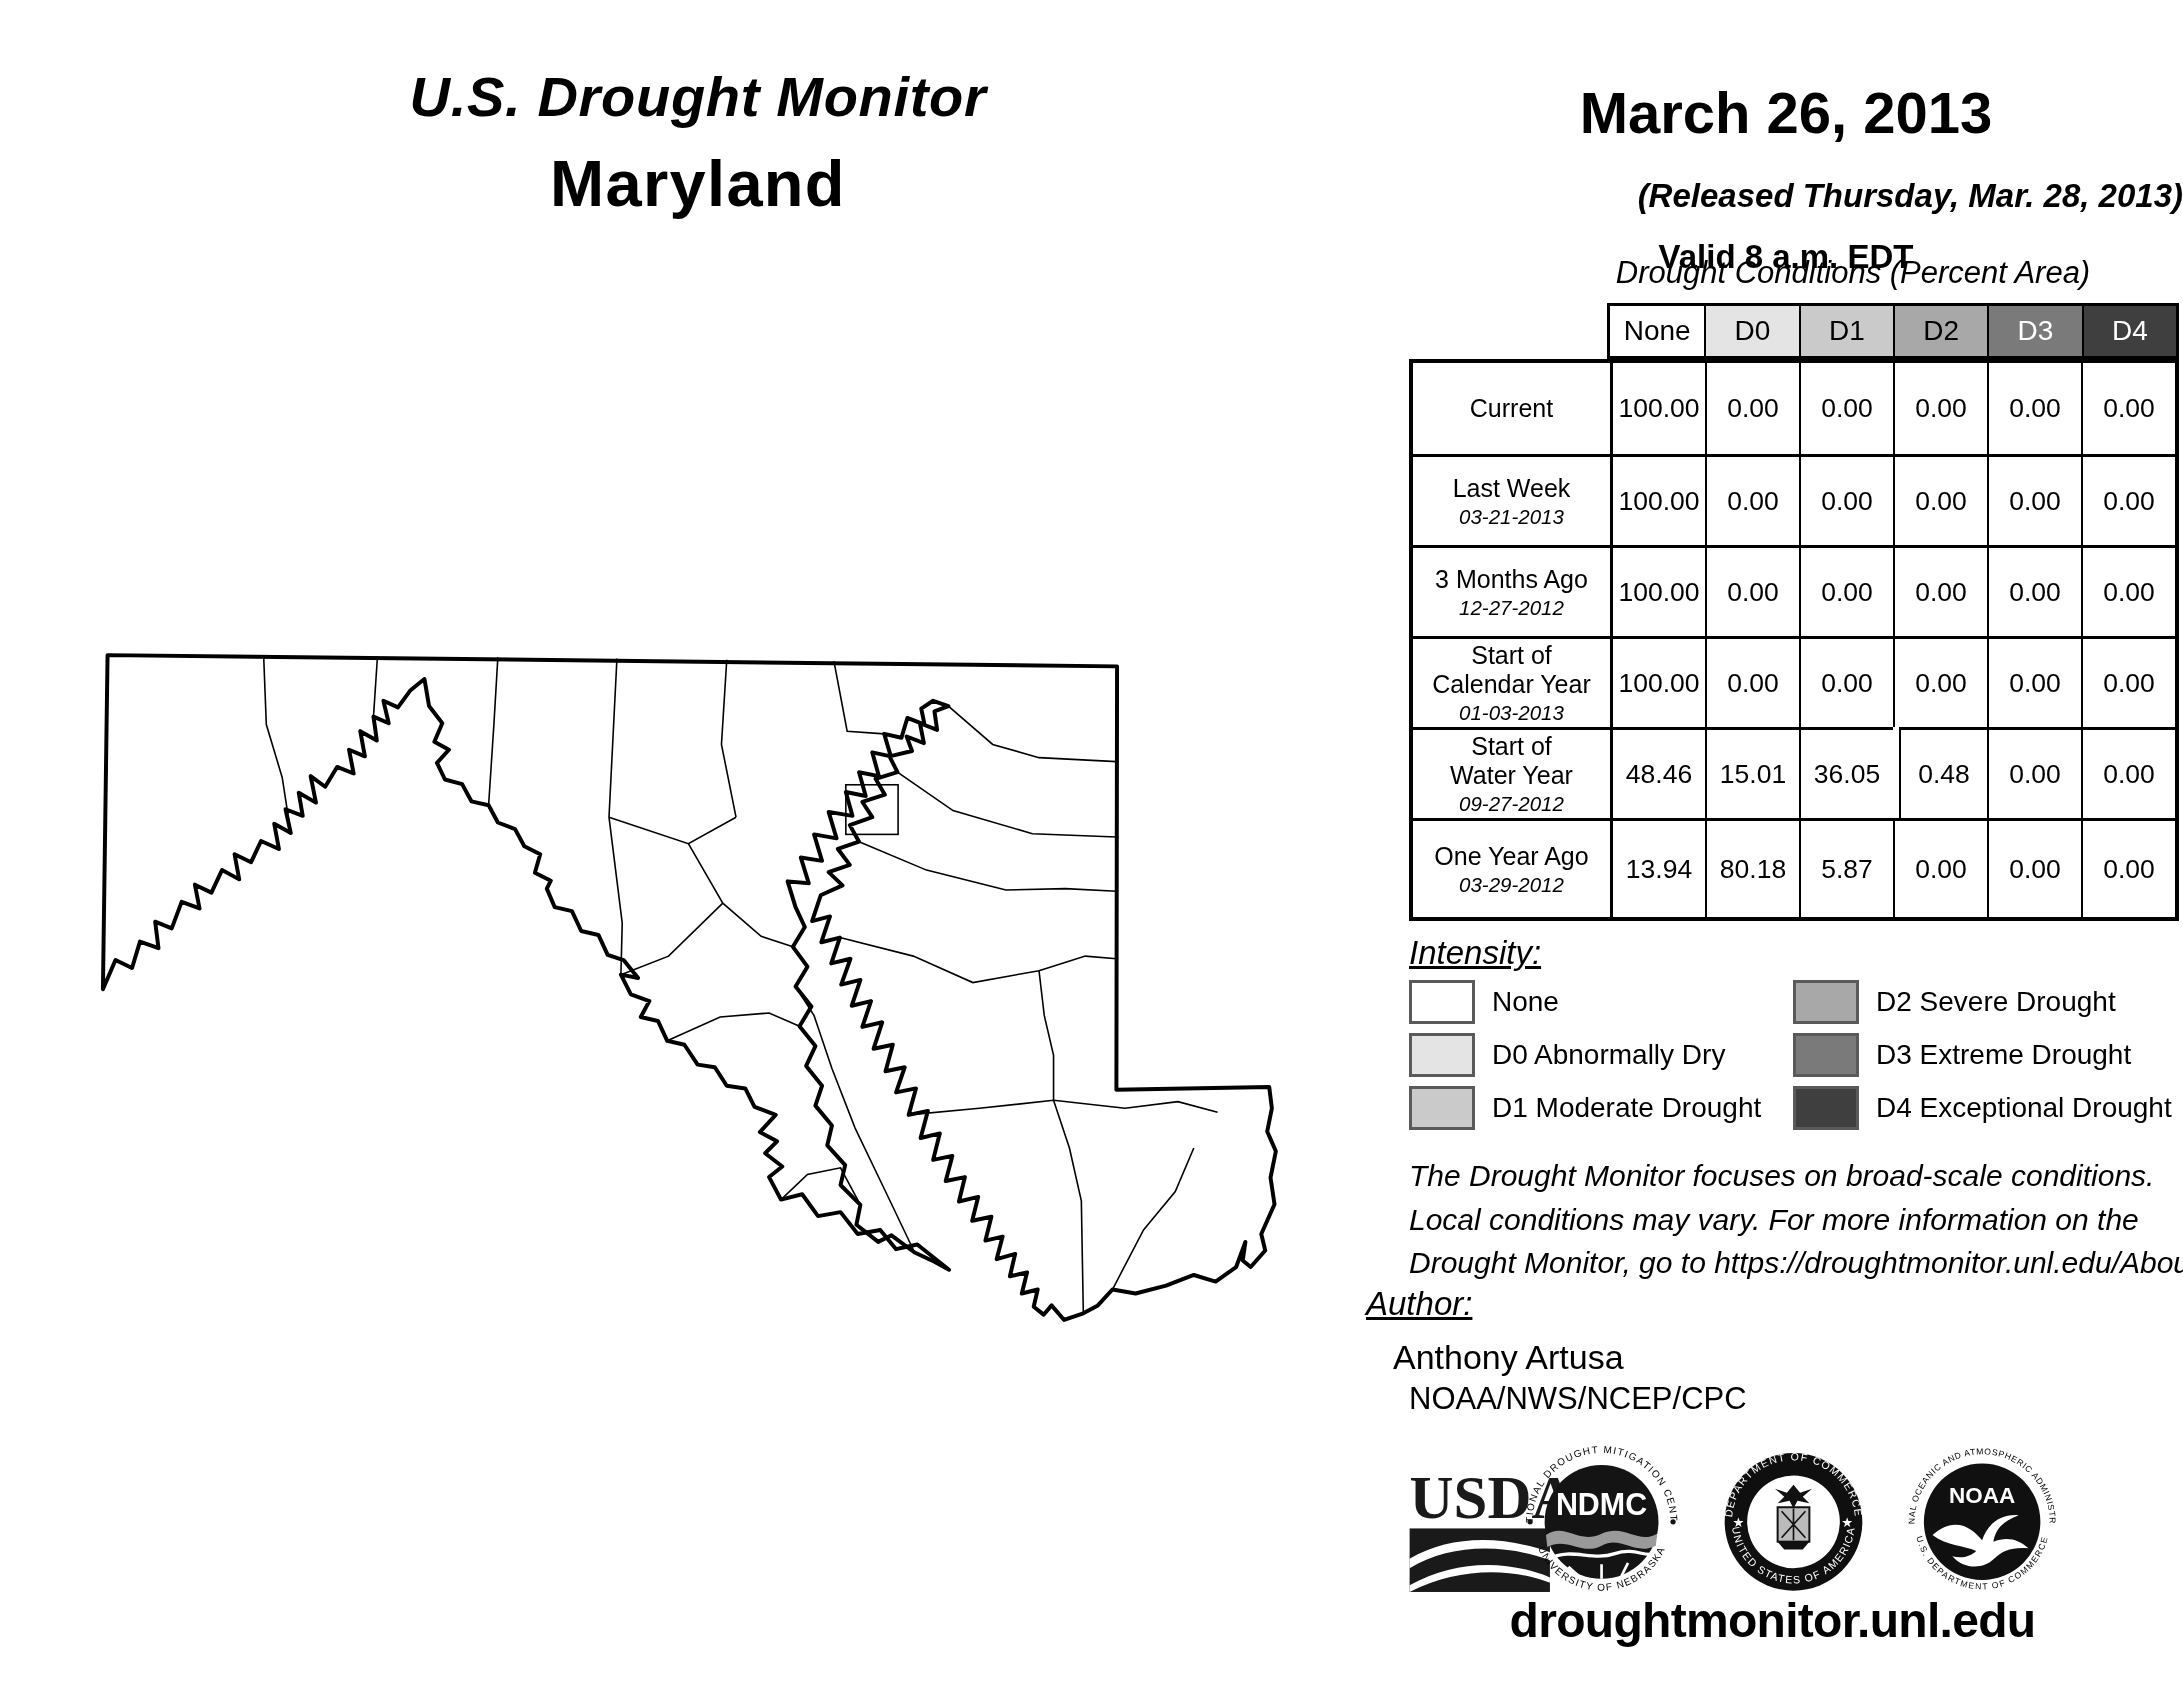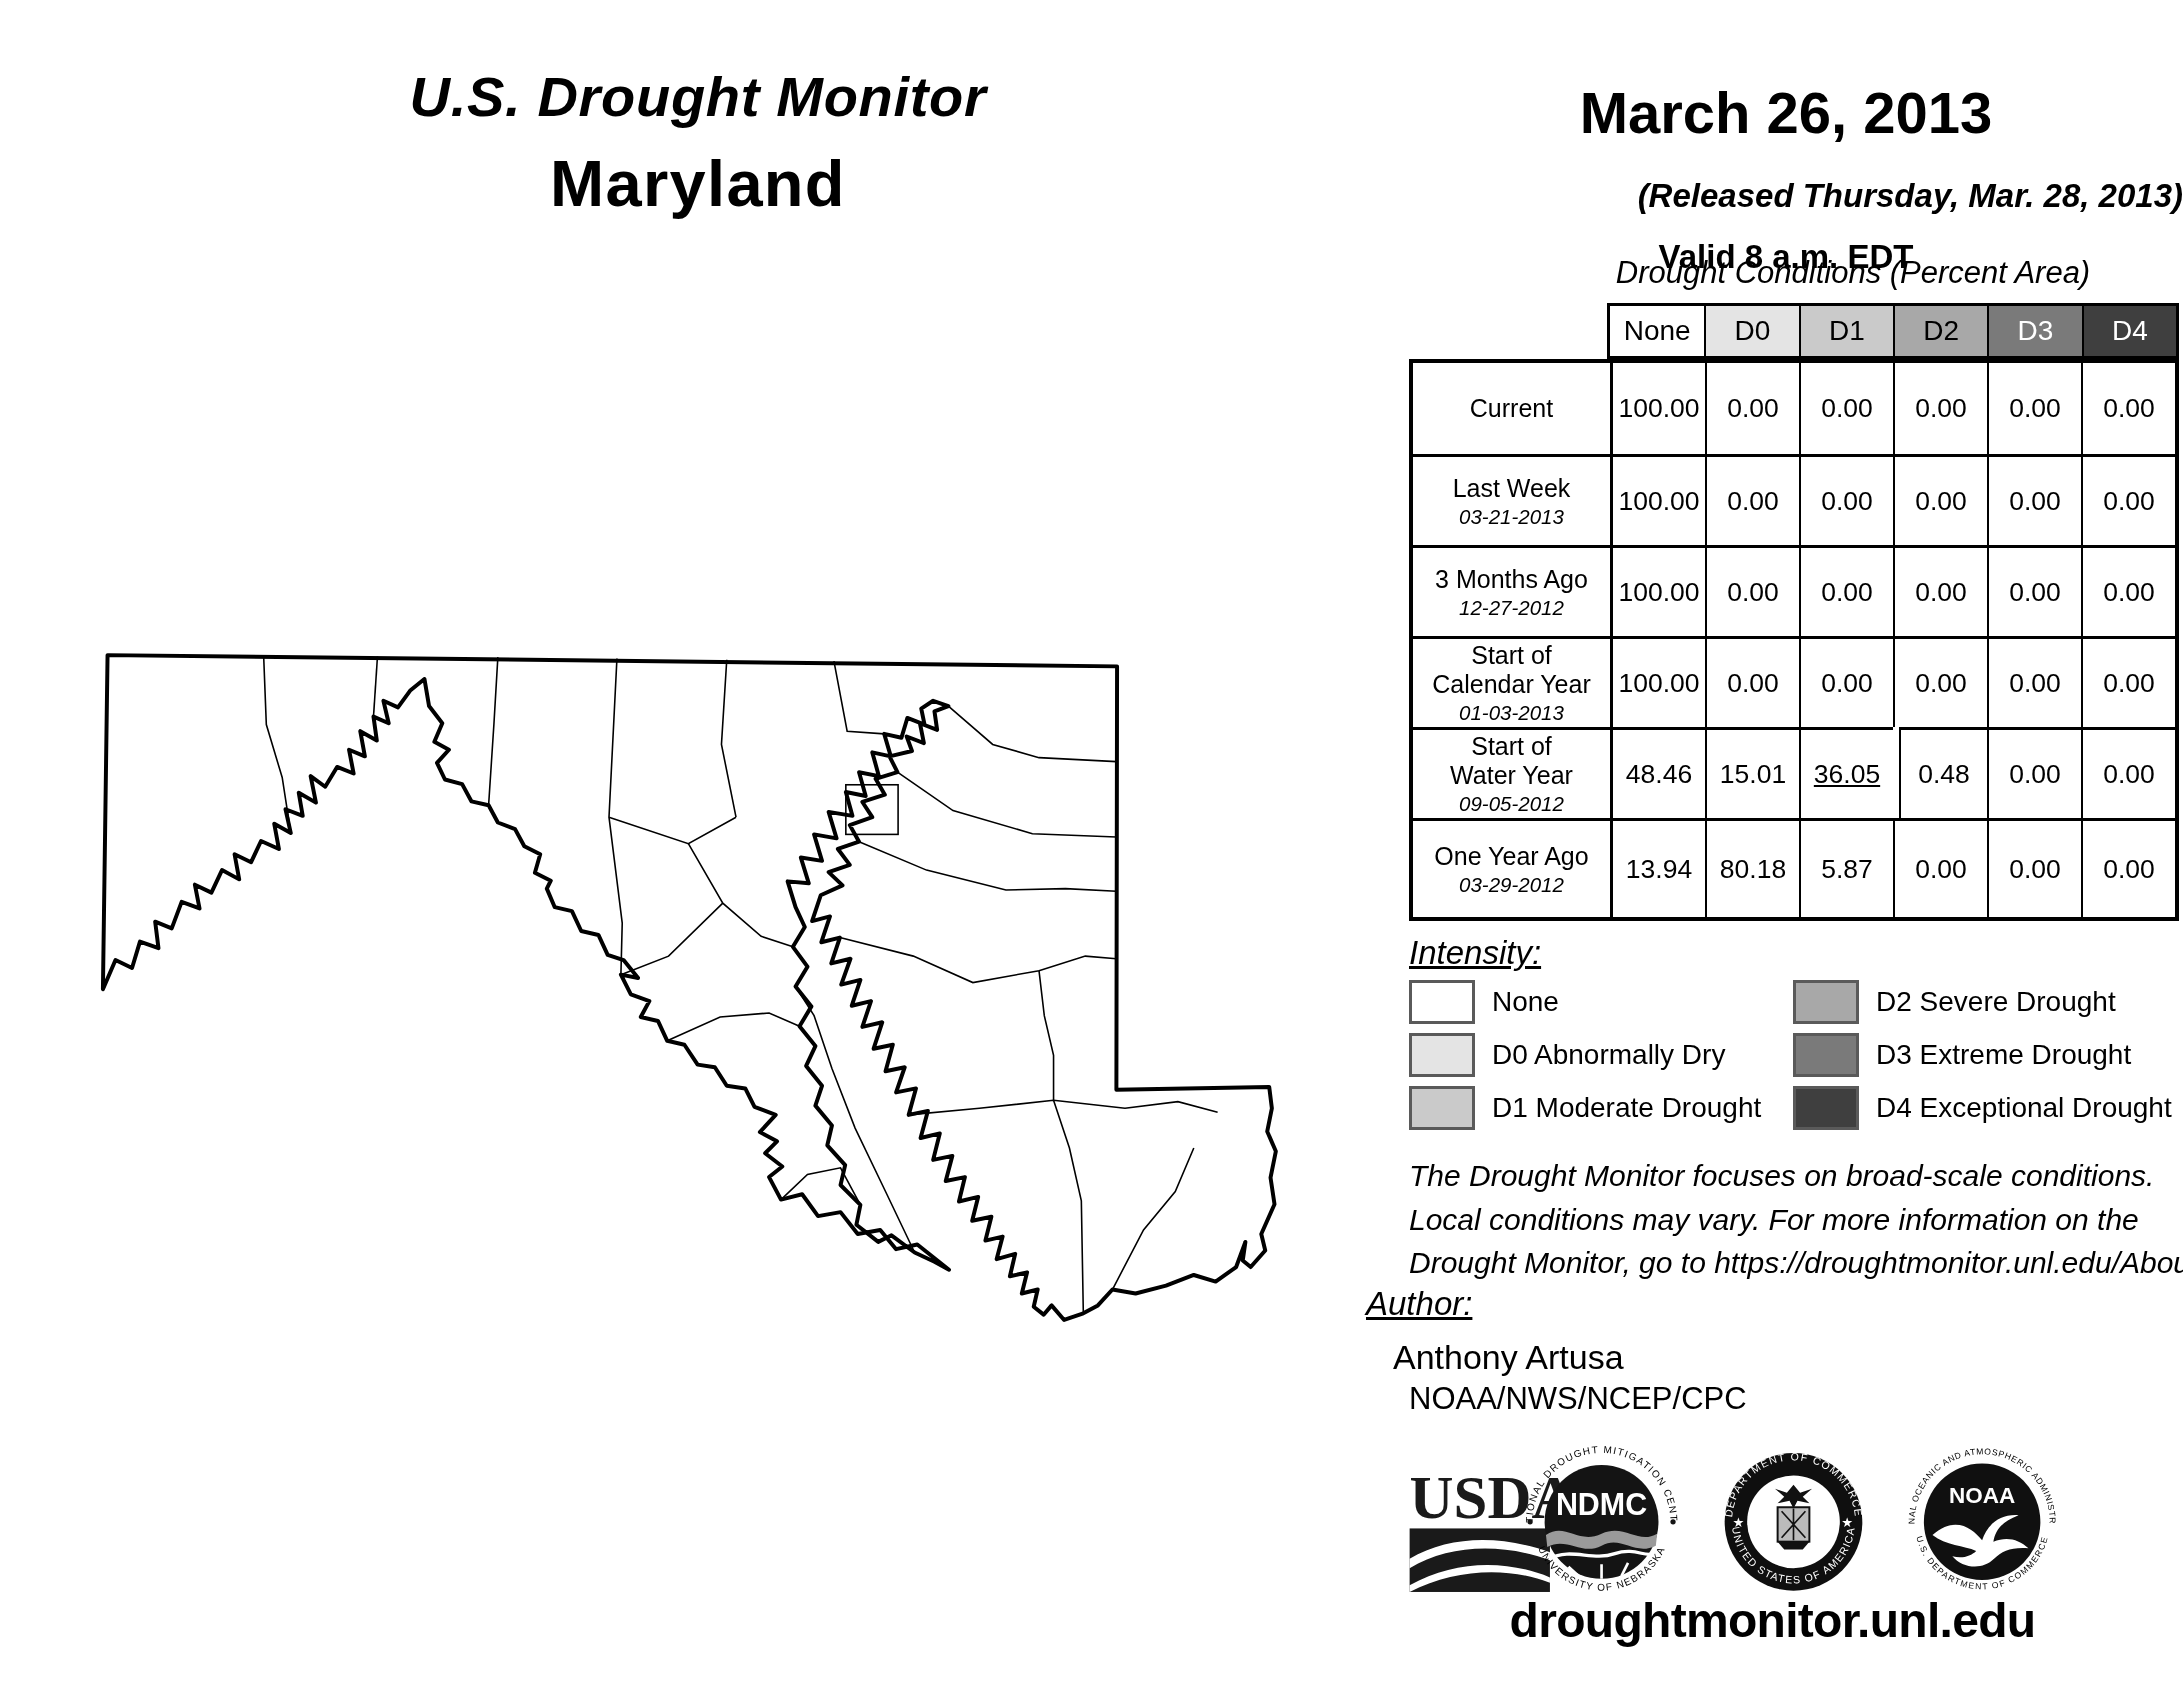--- a/index.html
+++ b/index.html
@@ -181,25 +181,25 @@
     <div class="td" style="border-top:3.3px solid #000;">100.00</div>
     <div class="td" style="border-top:3.3px solid #000;">0.00</div>
     <div class="td" style="border-top:3.3px solid #000;">0.00</div>
     <div class="td" style="border-top:3.3px solid #000;">0.00</div>
     <div class="td" style="border-top:3.3px solid #000;">0.00</div>
     <div class="td" style="border-top:3.3px solid #000;">0.00</div>
 
     <div class="td rowlabel" style="border-top:3.3px solid #000;">
       <span class="l">Start of</span>
       <span class="l">Water Year</span>
-      <span class="d">09-05-2012</span>
+      <span class="d">09-27-2012</span>
       </div>
     <div class="td" style="border-top:3.3px solid #000;">48.46</div>
     <div class="td" style="border-top:3.3px solid #000;">15.01</div>
-    <div class="td" style="border-top:3.3px solid #000;text-decoration:underline;">36.05</div>
+    <div class="td" style="border-top:3.3px solid #000;">36.05</div>
     <div class="td" style="border-top:3.3px solid #000;margin-left:6px;">0.48</div>
     <div class="td" style="border-top:3.3px solid #000;">0.00</div>
     <div class="td" style="border-top:3.3px solid #000;">0.00</div>
 
     <div class="td rowlabel" style="border-top:3.3px solid #000;">
       <span class="l">One Year Ago</span>
       <span class="d">03-29-2012</span>
       </div>
     <div class="td" style="border-top:3.3px solid #000;">13.94</div>
     <div class="td" style="border-top:3.3px solid #000;">80.18</div>

